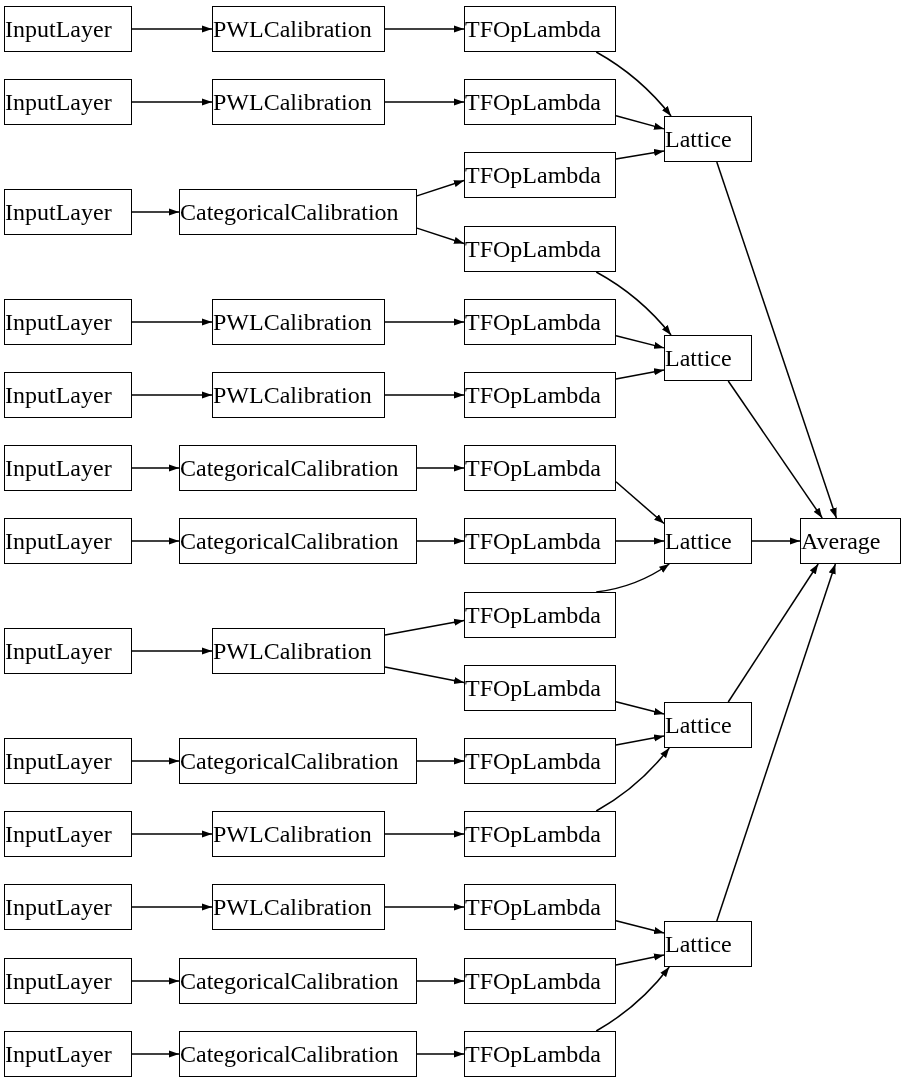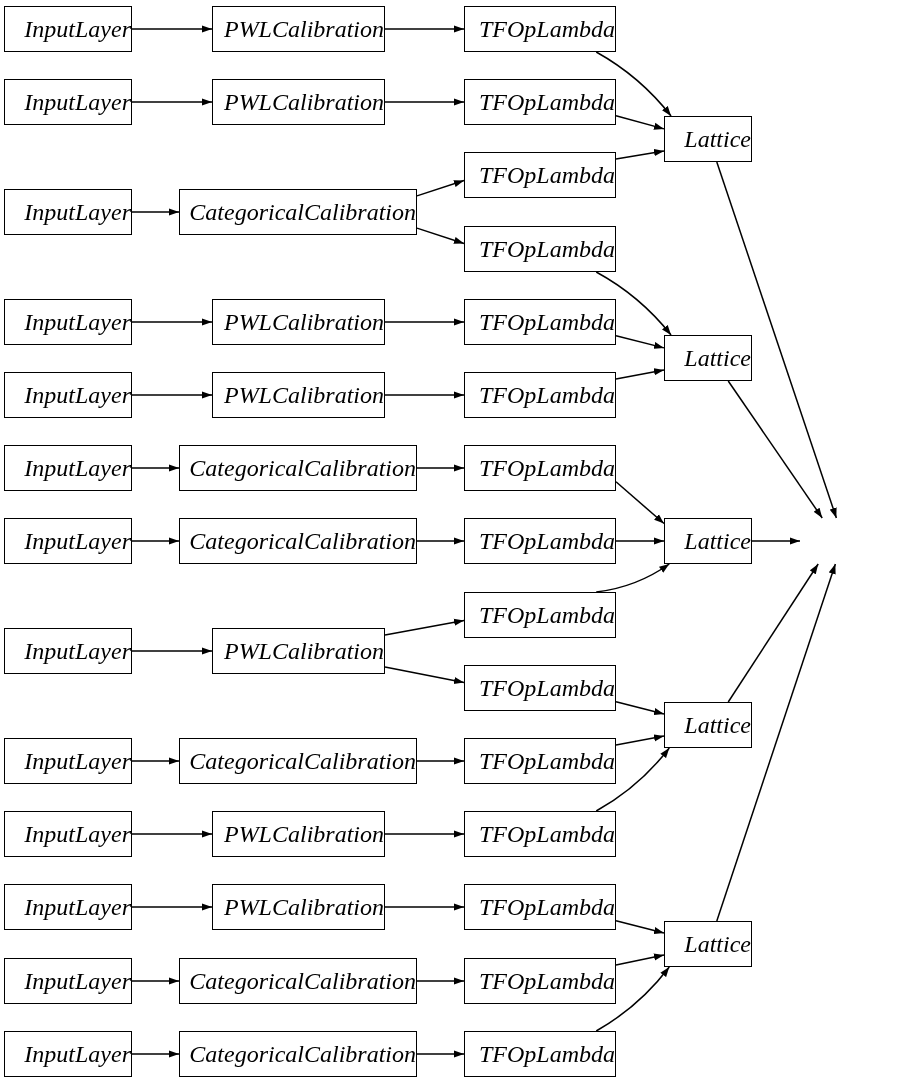--- a/index.html
+++ b/index.html
@@ -15,25 +15,24 @@
   .edge { stroke: #000000; stroke-width: 1.5; fill: none; }
   .nodes-layer { position: absolute; left: 0; top: 0; width: 100%; height: 100%; }
   .node {
     position: absolute;
     box-sizing: border-box;
     border: 1.5px solid #000000;
     background: #ffffff;
     color: #000000;
     display: flex;
     align-items: center;
-    justify-content: flex-end;
+    justify-content: flex-start;
     font-size: 24px;
     line-height: 1;
     white-space: nowrap;
-    font-style: italic;
   }
 </style>
 </head>
 <body>
 
 <div class="canvas">
   <svg class="edges-layer" width="905" height="1087" viewBox="0 0 905 1087" xmlns="http://www.w3.org/2000/svg">
     <defs>
       <marker id="arrow" viewBox="0 0 10 8" refX="10" refY="4" markerWidth="10" markerHeight="8" markerUnits="userSpaceOnUse" orient="auto">
         <path d="M0,0.4 L10,4 L0,7.6 Z" fill="#000000"></path>
@@ -222,14 +221,17 @@
       </div>
       <div class="node" style="left: 664px; top: 518px; width: 88px; height: 46px;">
         <span>Lattice</span>
       </div>
       <div class="node" style="left: 664px; top: 702px; width: 88px; height: 46px;">
         <span>Lattice</span>
       </div>
       <div class="node" style="left: 664px; top: 921px; width: 88px; height: 46px;">
         <span>Lattice</span>
       </div>
+      <div class="node" style="left: 800px; top: 518px; width: 101px; height: 46px;">
+        <span>Average</span>
+      </div>
     </div>
 </div>
 
 </body></html>

